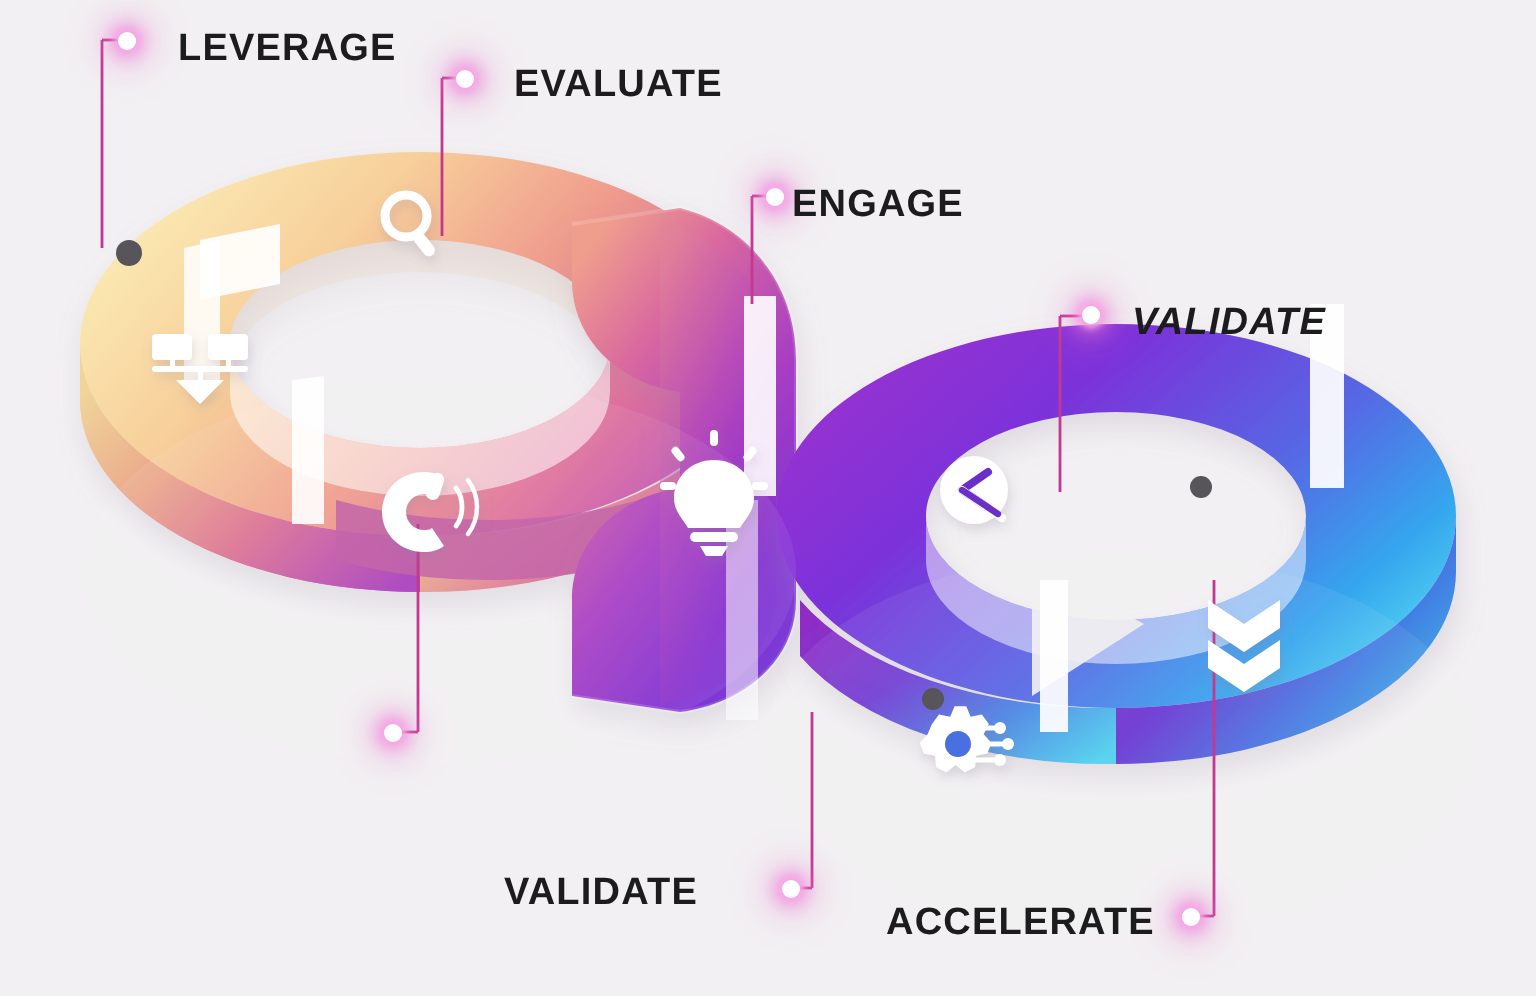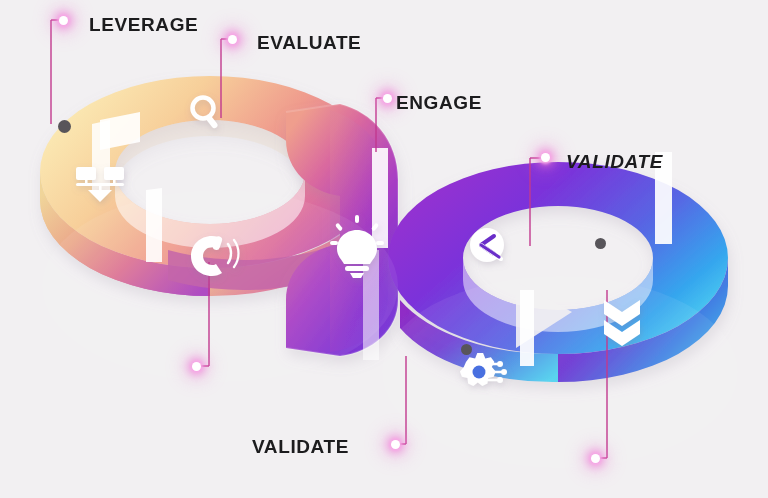--- a/index.html
+++ b/index.html
@@ -275,14 +275,15 @@
   <div class="dot" style="left:383px;top:94px;"></div>
   <div class="dot" style="left:541px;top:153px;"></div>
   <div class="dot" style="left:591px;top:454px;"></div>
   <div class="dot" style="left:391px;top:440px;"></div>
   <div class="dot" style="left:192px;top:362px;"></div>
 
   <div class="label" style="left:89px;top:15px;">LEVERAGE</div>
   <div class="label" style="left:257px;top:33px;">EVALUATE</div>
   <div class="label" style="left:396px;top:93px;">ENGAGE</div>
   <div class="label" style="left:566px;top:152px;font-style:italic;">VALIDATE</div>
+  <div class="label" style="left:443px;top:452px;">ACCELERATE</div>
   <div class="label" style="left:252px;top:437px;">VALIDATE</div>
 </div>
 
 </body></html>

